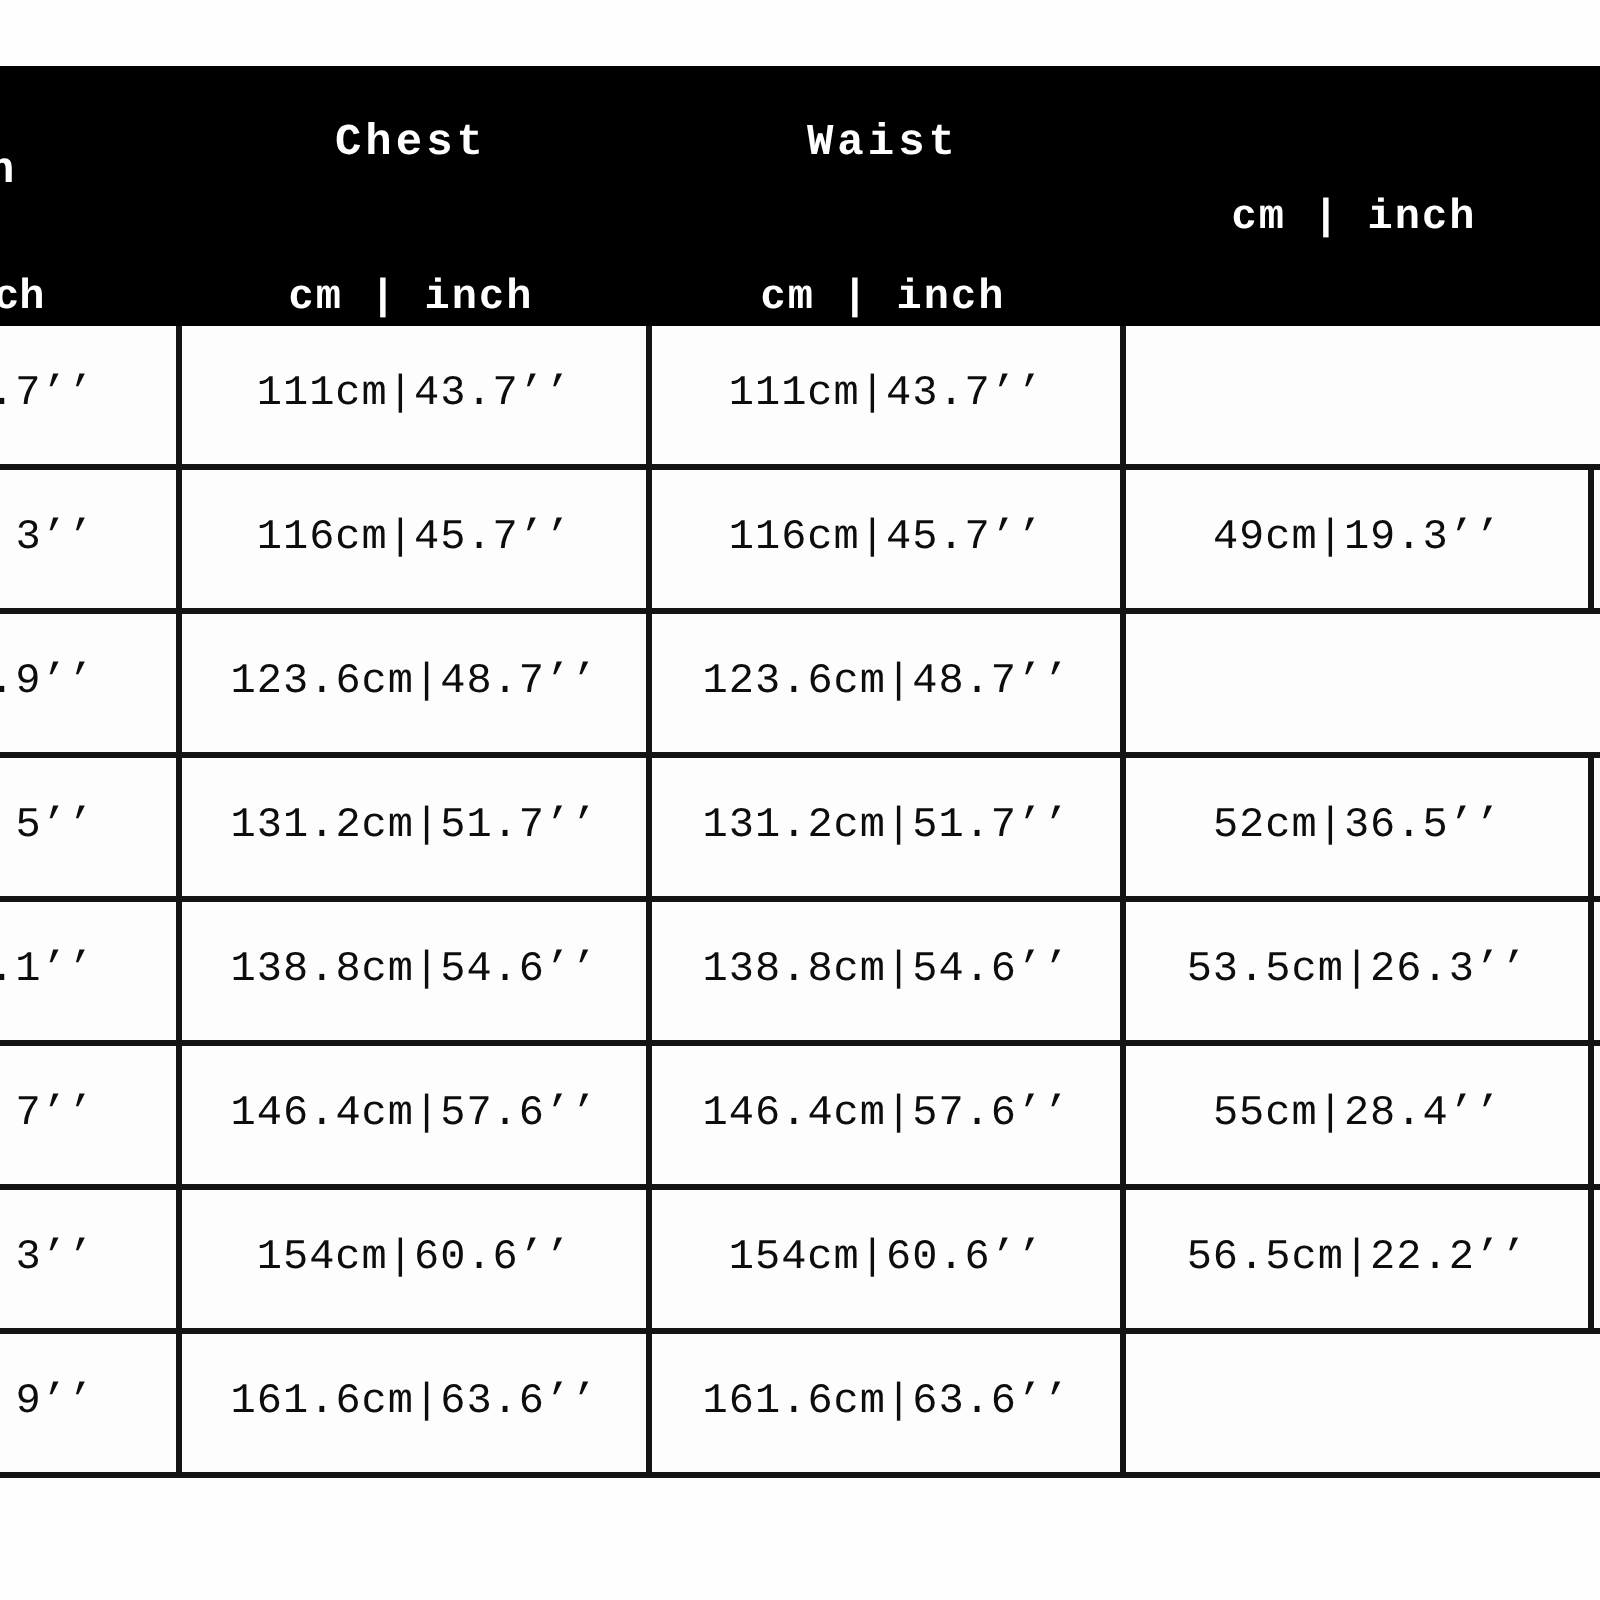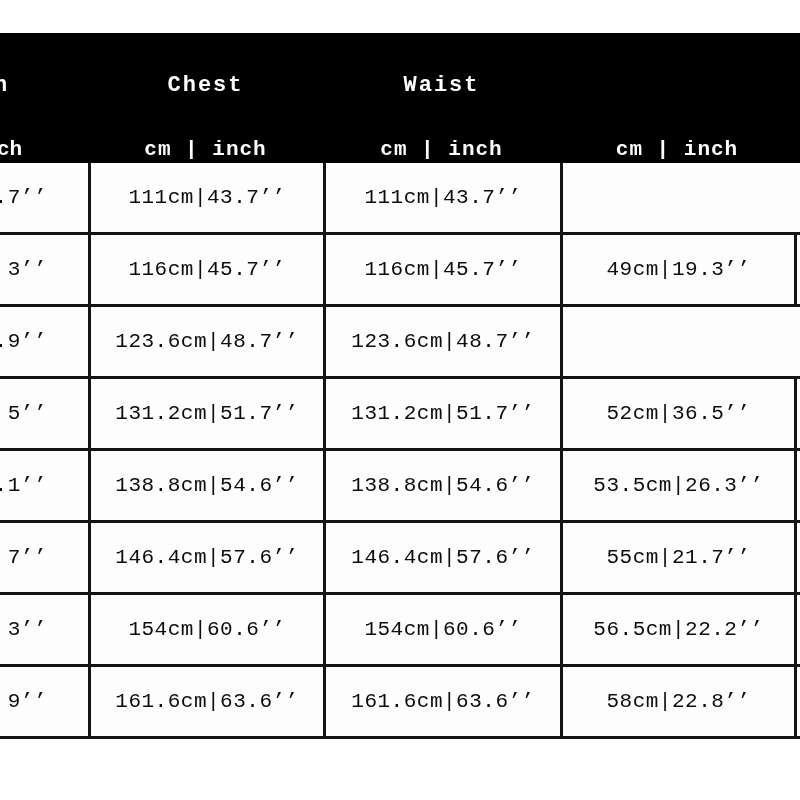--- a/index.html
+++ b/index.html
@@ -49,21 +49,21 @@
   .hrow.body .cell.c4 {
     border-left: 3px solid #141414;
   }
   .cell.c0 {
     justify-content: flex-end;
     padding-right: 41px;
   }
   .header-cell {
     flex-direction: column;
     align-items: center;
-    justify-content: flex-end;
+    justify-content: space-between;
     padding-top: 26px;
     color: #ffffff;
     font-weight: bold;
   }
   .header-cell .h-label {
     font-size: 22px;
     line-height: 26px;
     letter-spacing: 2px;
   }
   .header-cell .h-unit {
@@ -139,34 +139,33 @@
       <div class="cell c1">138.8cm|54.6’’</div>
       <div class="cell c2">138.8cm|54.6’’</div>
       <div class="cell c3">53.5cm|26.3’’</div>
       <div class="cell c4"></div>
     </div>
 
     <div class="hrow body">
       <div class="cell c0">7’’</div>
       <div class="cell c1">146.4cm|57.6’’</div>
       <div class="cell c2">146.4cm|57.6’’</div>
-      <div class="cell c3">55cm|21.7’’</div>
+      <div class="cell c3">55cm|28.4’’</div>
       <div class="cell c4"></div>
     </div>
 
     <div class="hrow body">
       <div class="cell c0">3’’</div>
       <div class="cell c1">154cm|60.6’’</div>
       <div class="cell c2">154cm|60.6’’</div>
       <div class="cell c3">56.5cm|22.2’’</div>
       <div class="cell c4"></div>
     </div>
 
     <div class="hrow body">
       <div class="cell c0">9’’</div>
       <div class="cell c1">161.6cm|63.6’’</div>
       <div class="cell c2">161.6cm|63.6’’</div>
-      <div class="cell c3">58cm|22.8’’</div>
       <div class="cell c4"></div>
     </div>
 
   </div>
 </div>
 
 </body></html>

